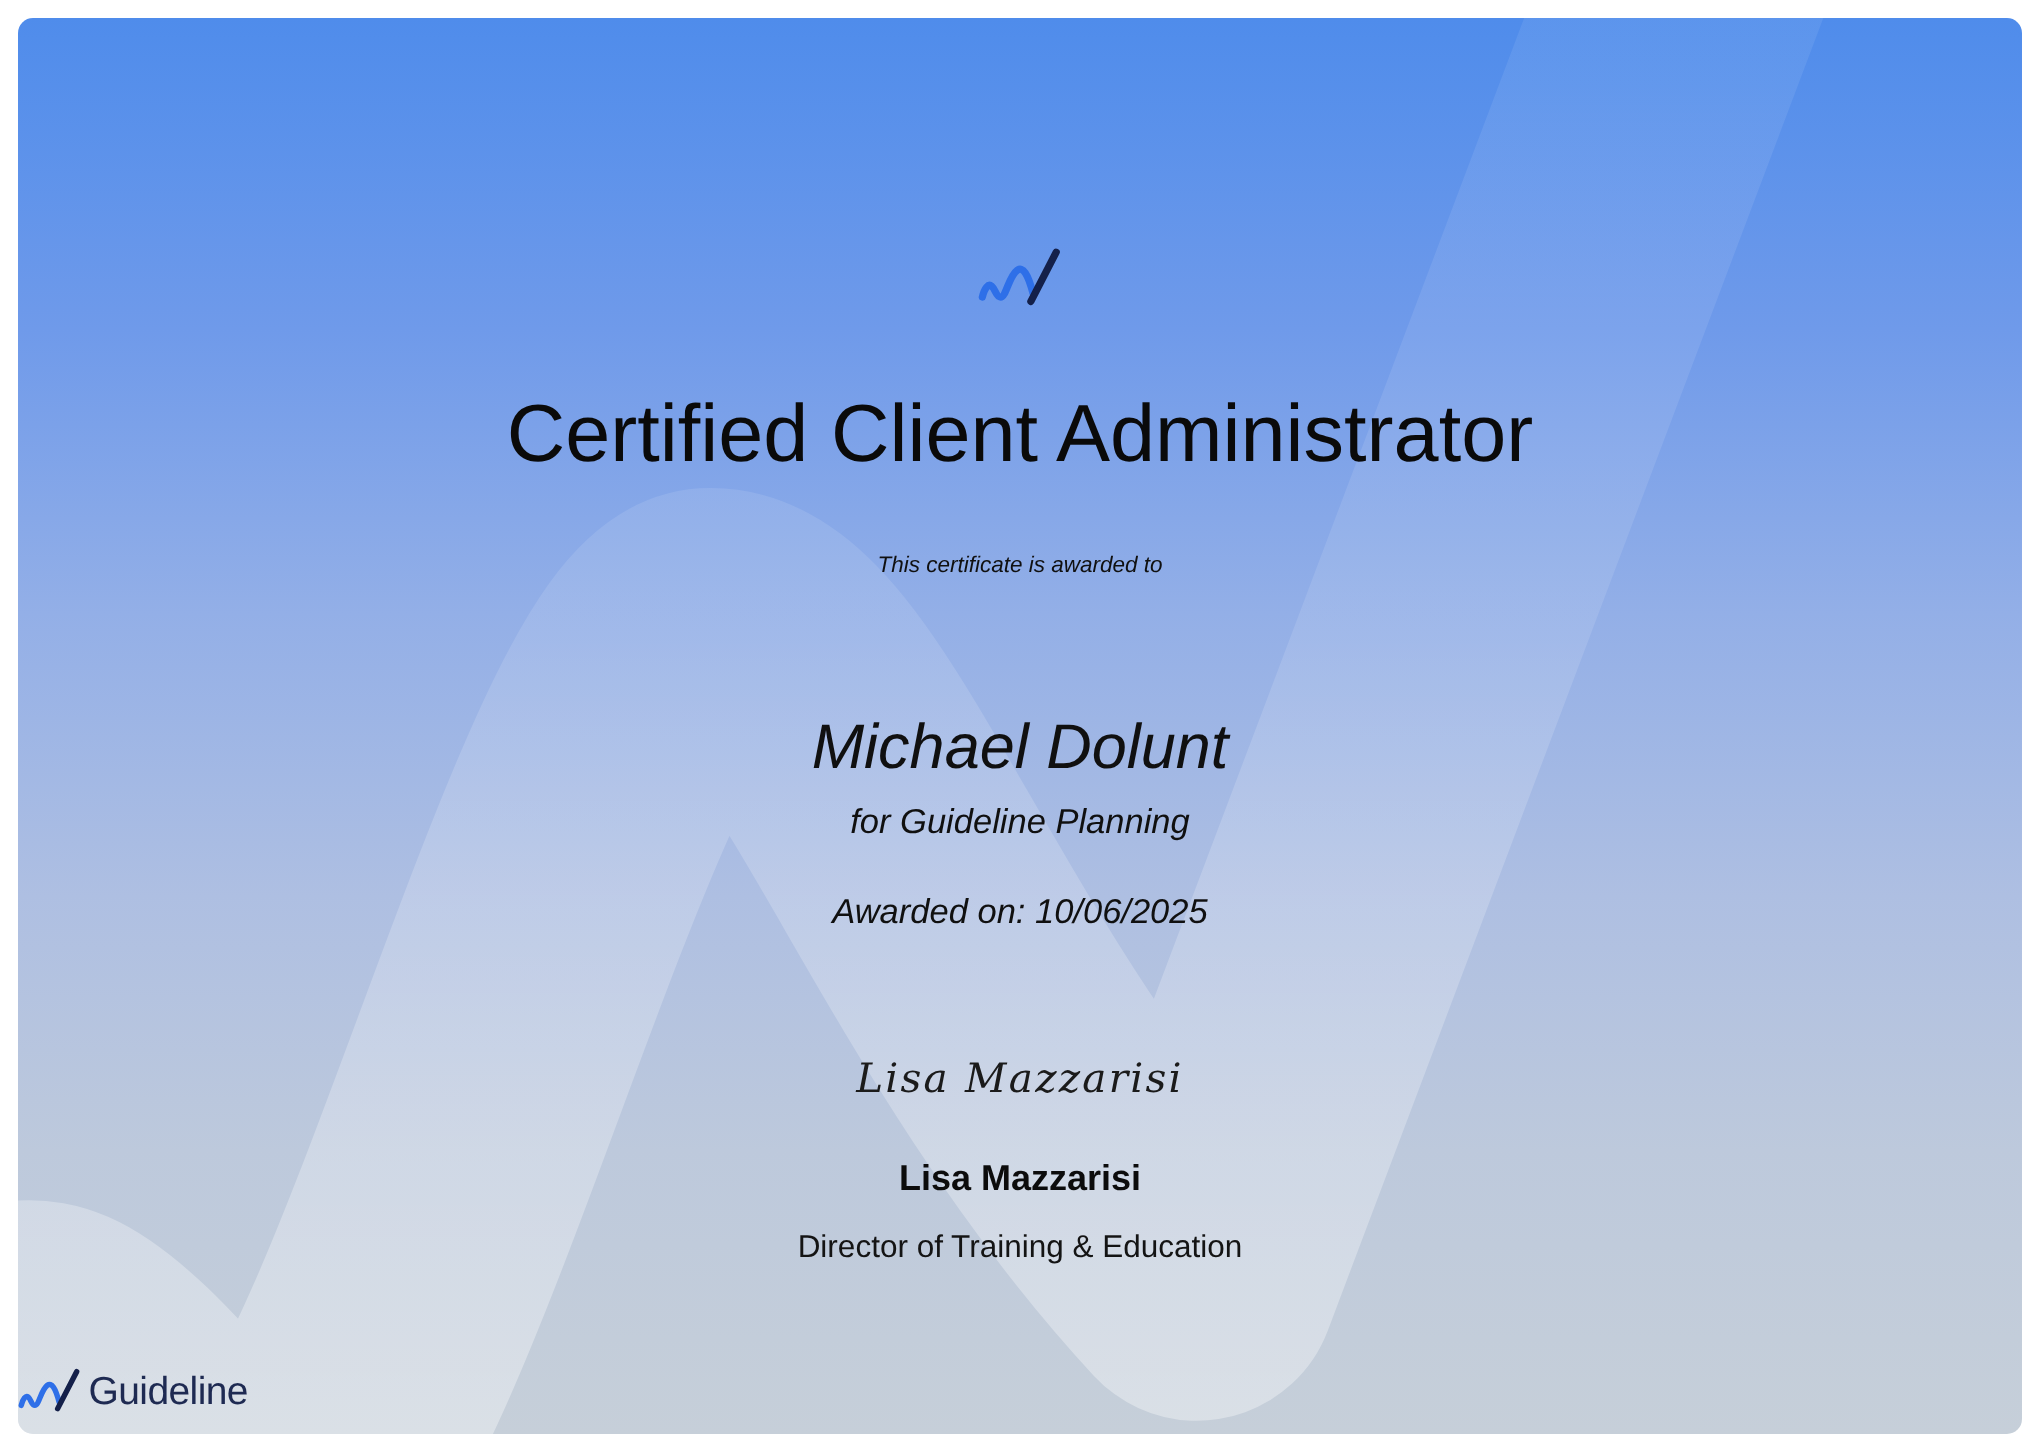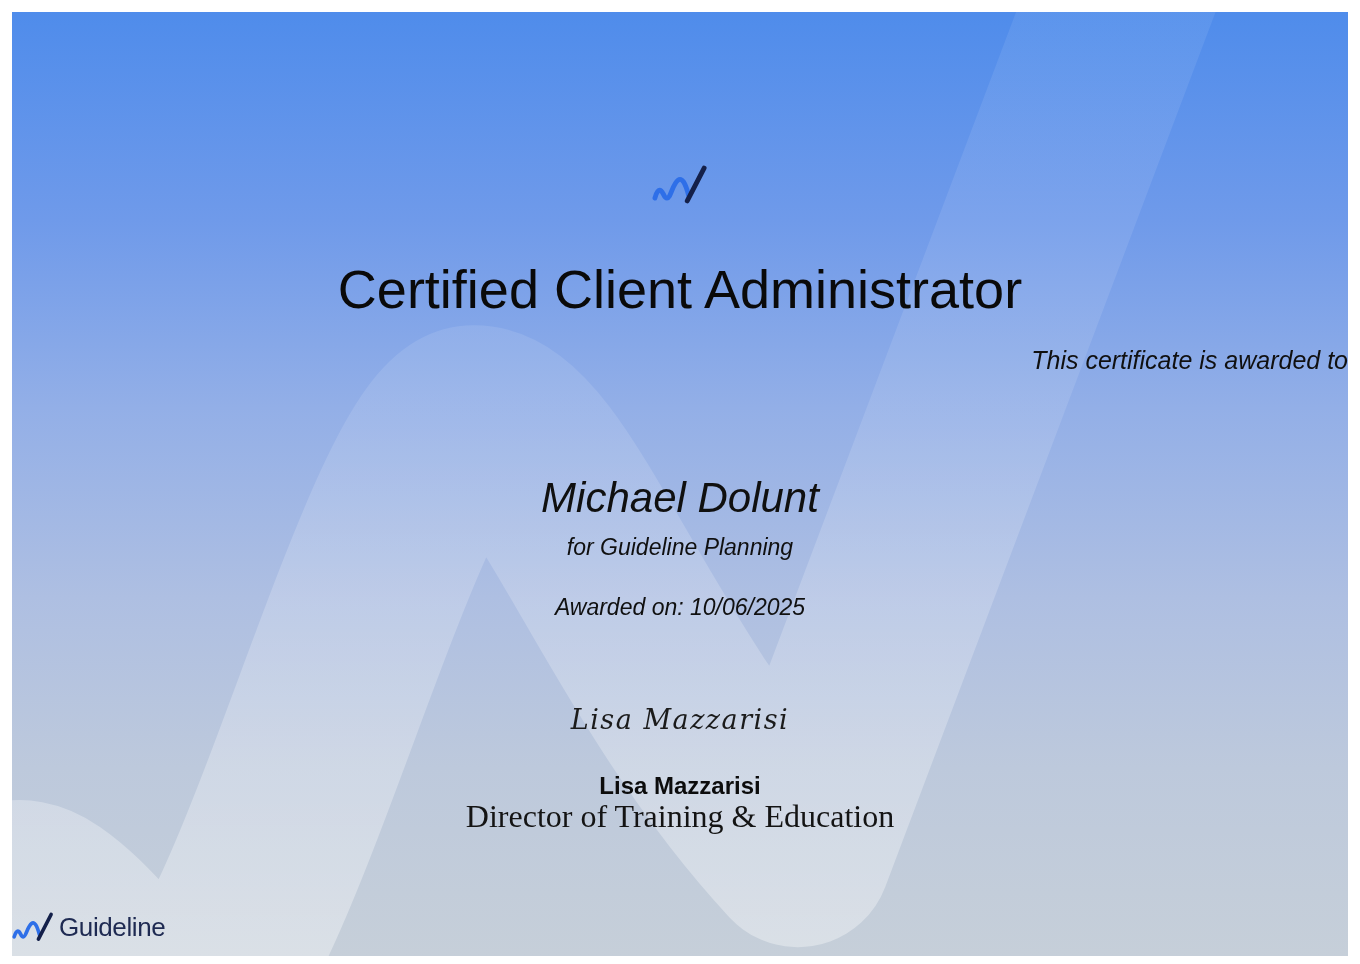--- a/index.html
+++ b/index.html
@@ -14,53 +14,54 @@
     position: absolute;
     top: 12px; left: 12px; right: 12px; bottom: 8px;
     background: linear-gradient(180deg,
       var(--background-top, #4f8ceb) 0%,
       #6f9aea 22%,
       #93afe7 42%,
       #aebfe2 62%,
       #bdc9dc 80%,
       var(--background-bottom, #c6cfd9) 100%);
     overflow: hidden;
+    border-radius: 10px;
   }
   .watermark {
     position: absolute; top: 0; left: 0;
     width: 100%; height: 100%;
     pointer-events: none;
   }
   .line { position: absolute; left: 0; right: 0; text-align: center; margin: 0; }
   .toplogo {
     position: absolute; top: 150px; left: 50%;
     transform: translateX(-50%);
     width: 56px; height: 47px;
   }
   .title {
     top: 248px;
     font-size: 54px; font-weight: 400;
     color: #0a0a0a; line-height: 58px;
     letter-spacing: 0px;
   }
   .it { font-style: italic; color: #101010; }
-  .sub { top: 334px; font-size: 25px; text-align: right; }
+  .sub { top: 356px; font-size: 15px; }
   .recipient { top: 416px; font-size: 42px; margin-top: 46px; }
   .org { top: 522px; font-size: 23px; }
   .awarded { top: 582px; font-size: 23px; }
   .sig {
     top: 692px;
     font-family: "DejaVu Serif", serif;
     font-style: italic;
     font-size: 27px;
     letter-spacing: 1.5px;
     color: #1b1b1b;
   }
   .signer { top: 760px; font-size: 24px; font-weight: 700; color: #0c0c0c; }
-  .role { top: 786px; font-size: 32px; color: #141414; font-family: Liberation Serif, serif; }
+  .role { top: 808px; font-size: 21px; color: #141414; }
   .footer {
     position: absolute; top: 898px; left: 0; right: 0;
     display: flex; align-items: center; justify-content: flex-start;
     gap: 5px;
   }
   .footerlogo { width: 42px; height: 35px; }
   .brandword {
     font-size: 26px;
     letter-spacing: -0.4px;
     color: var(--brand-text-navy, #1e2a52);

